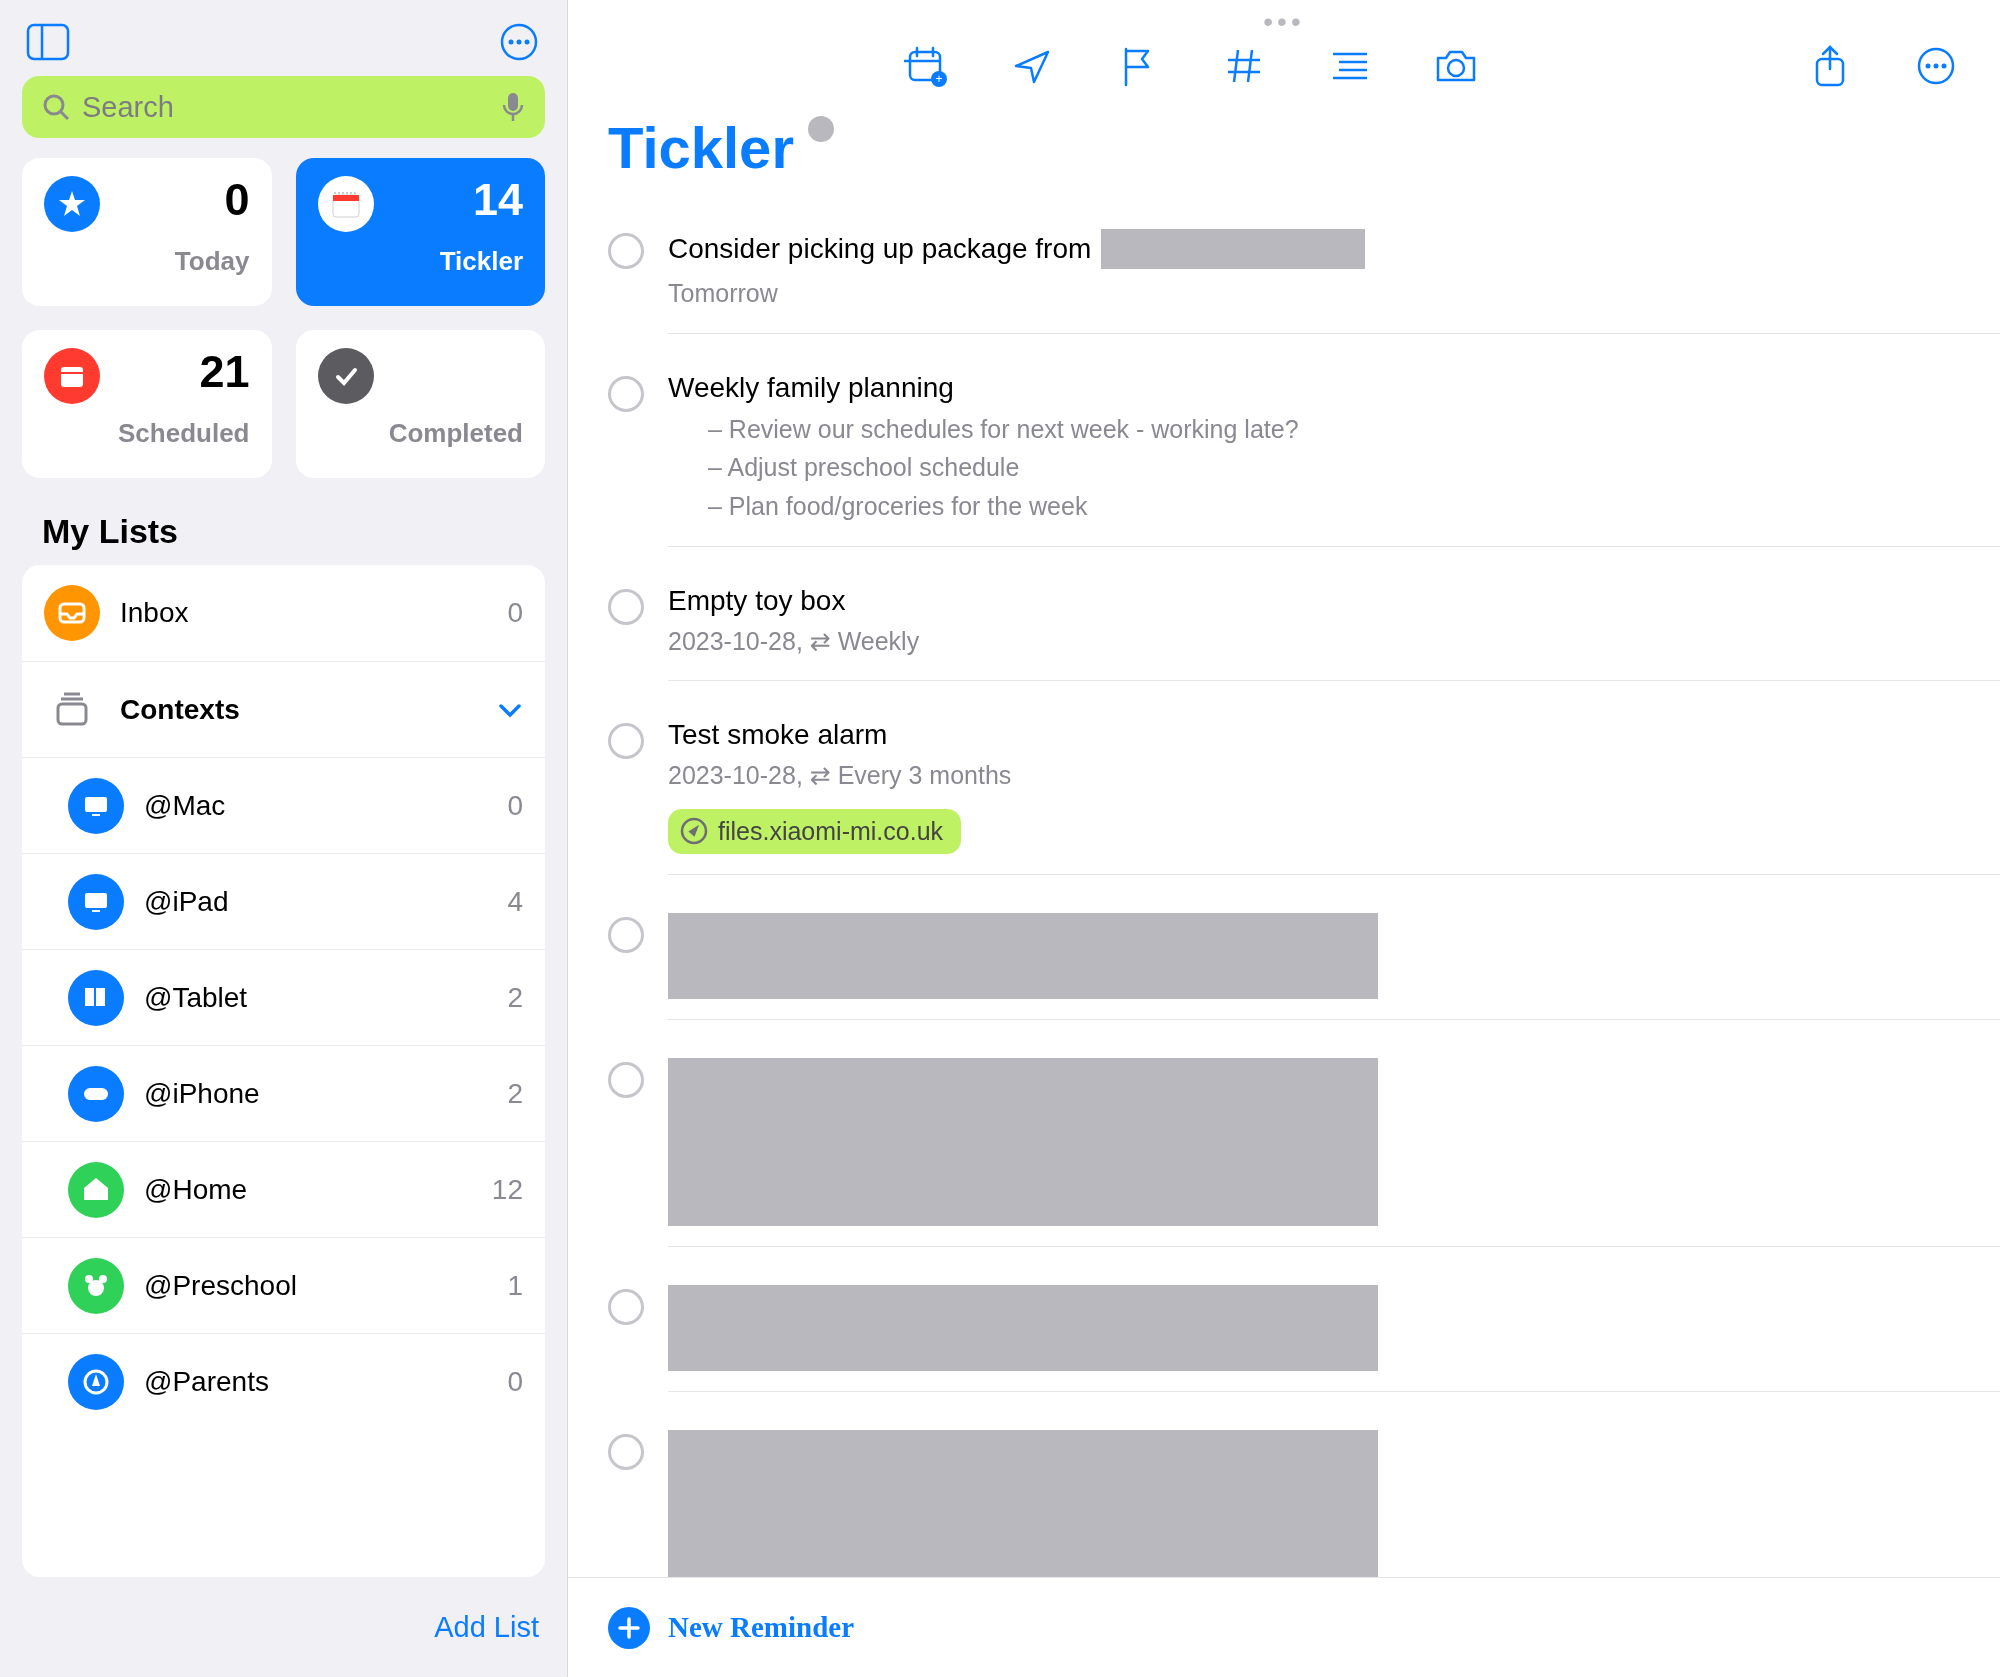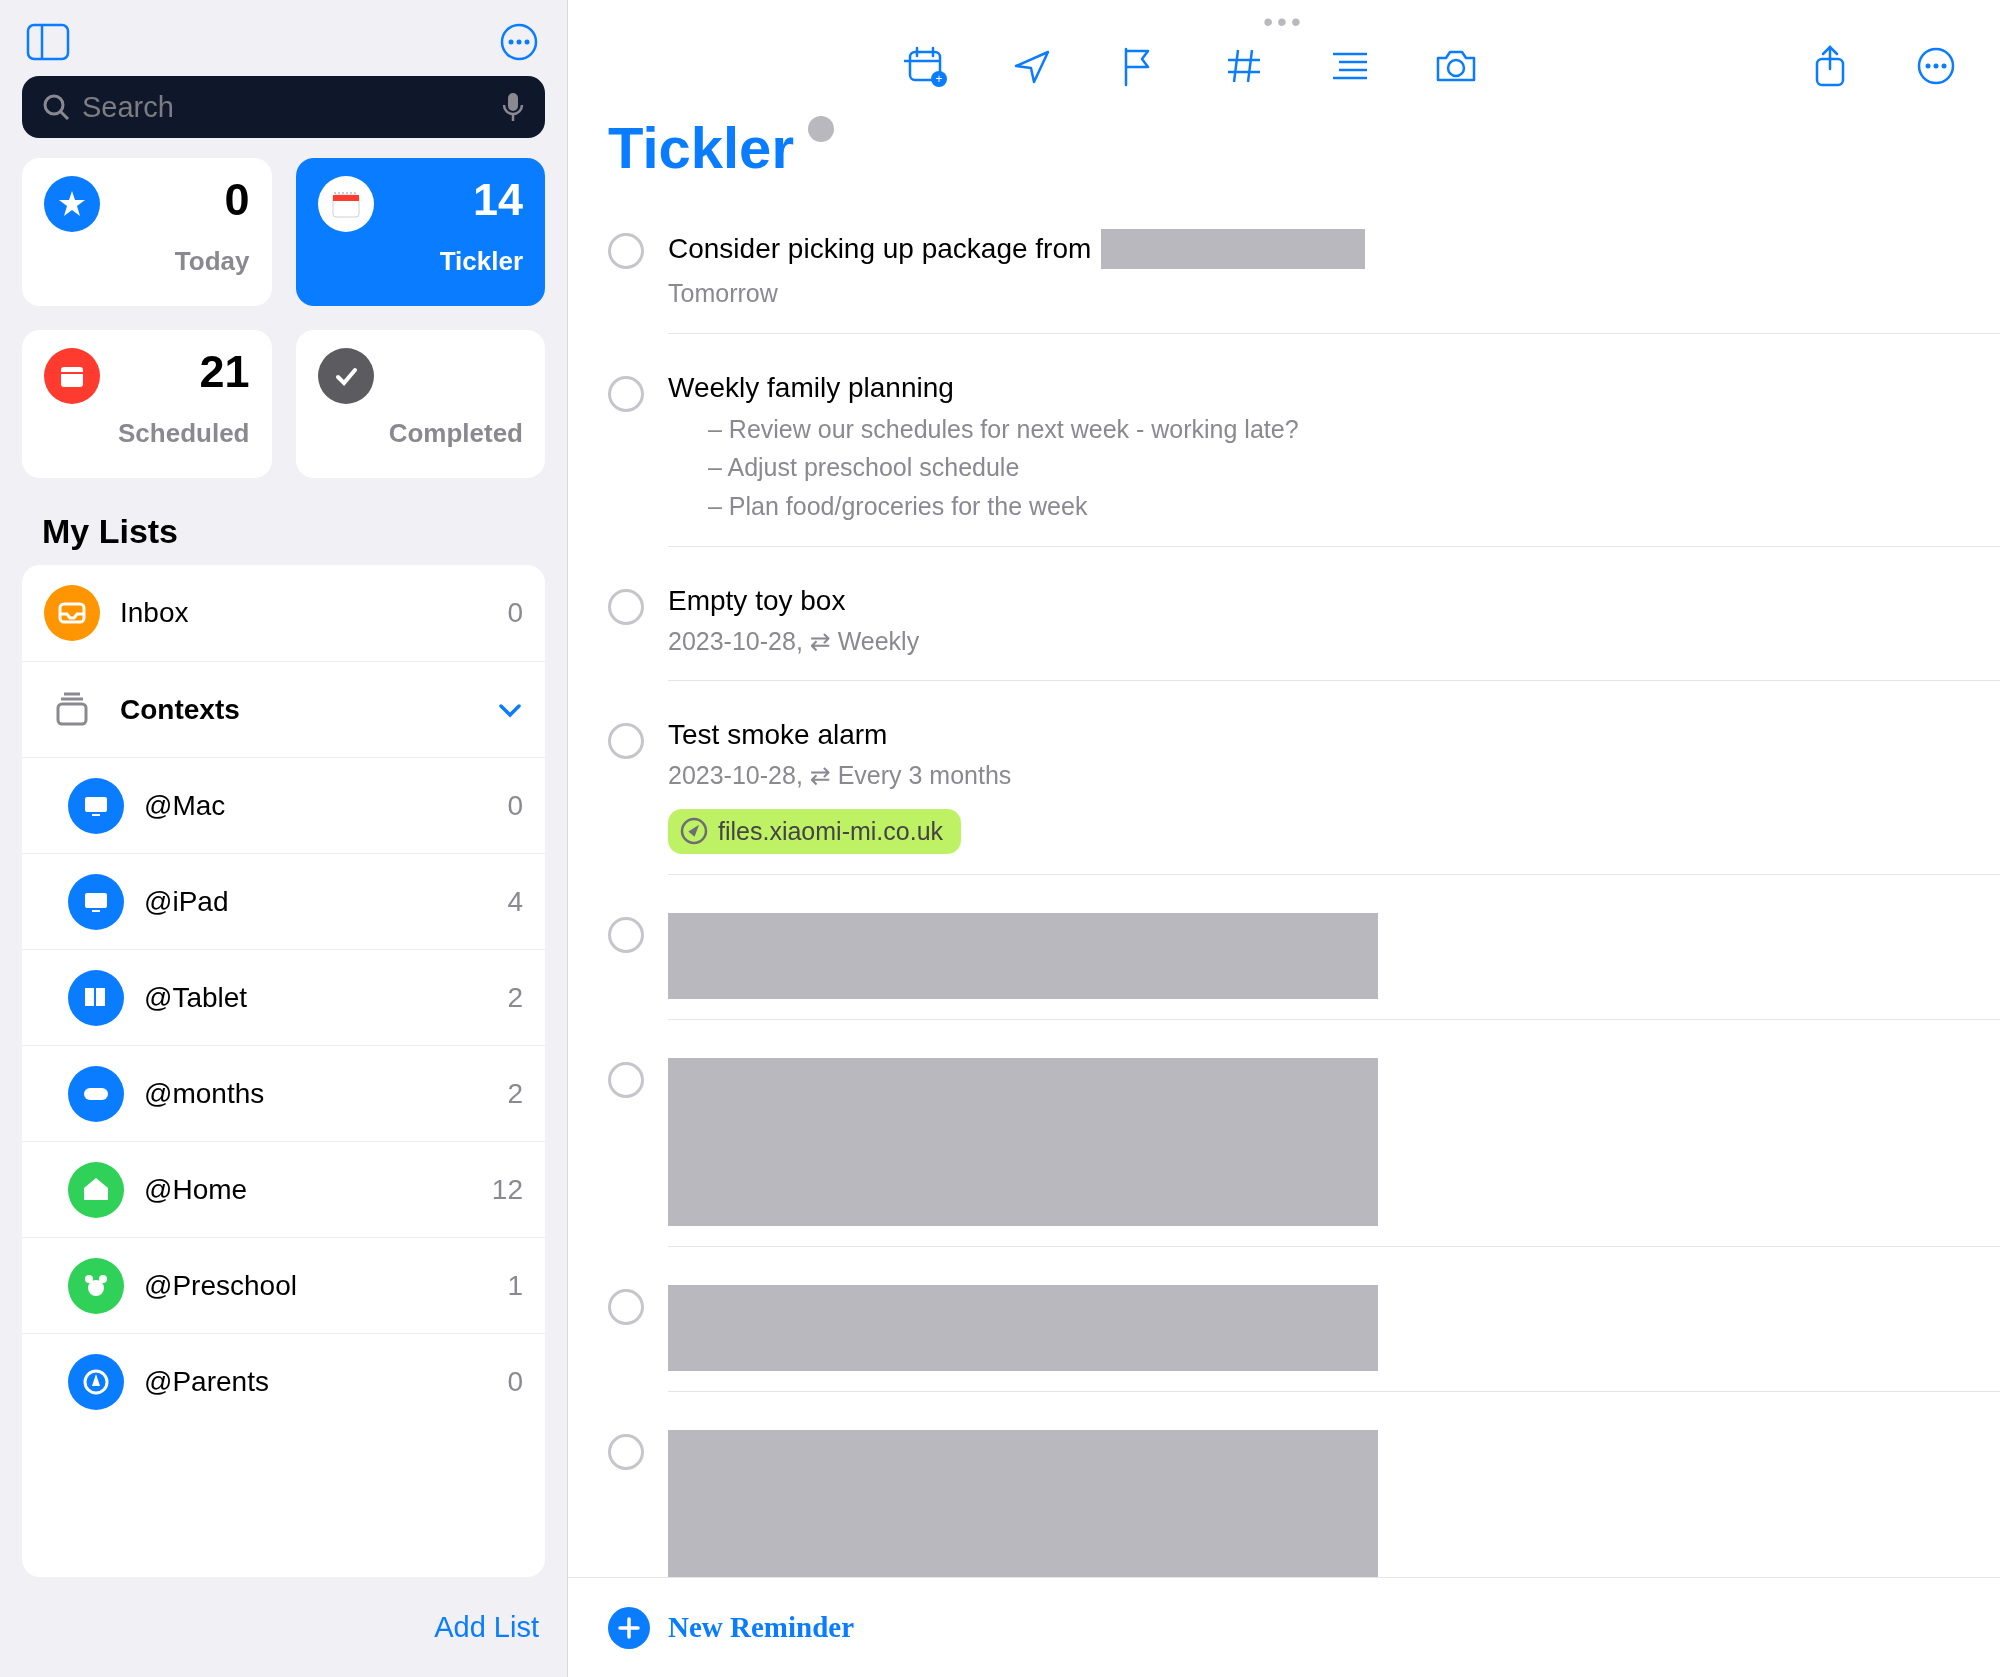--- a/index.html
+++ b/index.html
@@ -29,21 +29,21 @@
     justify-content: space-between;
     align-items: center;
     padding: 18px 24px 10px 24px;
   }
   .sidebar-top svg { display: block; }
 
   .search-wrap { padding: 0 22px 20px 22px; }
   .search {
     width: 100%;
     height: 62px;
-    background: #0f172a;
+    background: #bef264;
     border-radius: 17px;
     display: flex;
     align-items: center;
     padding: 0 20px;
     gap: 12px;
   }
   .search input {
     flex: 1;
     border: none;
     background: transparent;
@@ -399,21 +399,21 @@
     </div>
     <div class="name">@Tablet</div>
     <div class="cnt">2</div>
         </div>
         <div class="ctx-row">
     <div class="badge b-blue">
       <svg width="32" height="32" viewBox="0 0 32 32">
               <rect x="4" y="10" width="24" height="12" rx="6" fill="#fff"></rect>
             </svg>
     </div>
-    <div class="name">@months</div>
+    <div class="name">@iPhone</div>
     <div class="cnt">2</div>
         </div>
         <div class="ctx-row">
     <div class="badge b-green">
       <svg width="32" height="32" viewBox="0 0 32 32">
               <path d="M16 4 L28 14 v12 h-24 v-12 z" fill="#fff"></path>
             </svg>
     </div>
     <div class="name">@Home</div>
     <div class="cnt">12</div>

